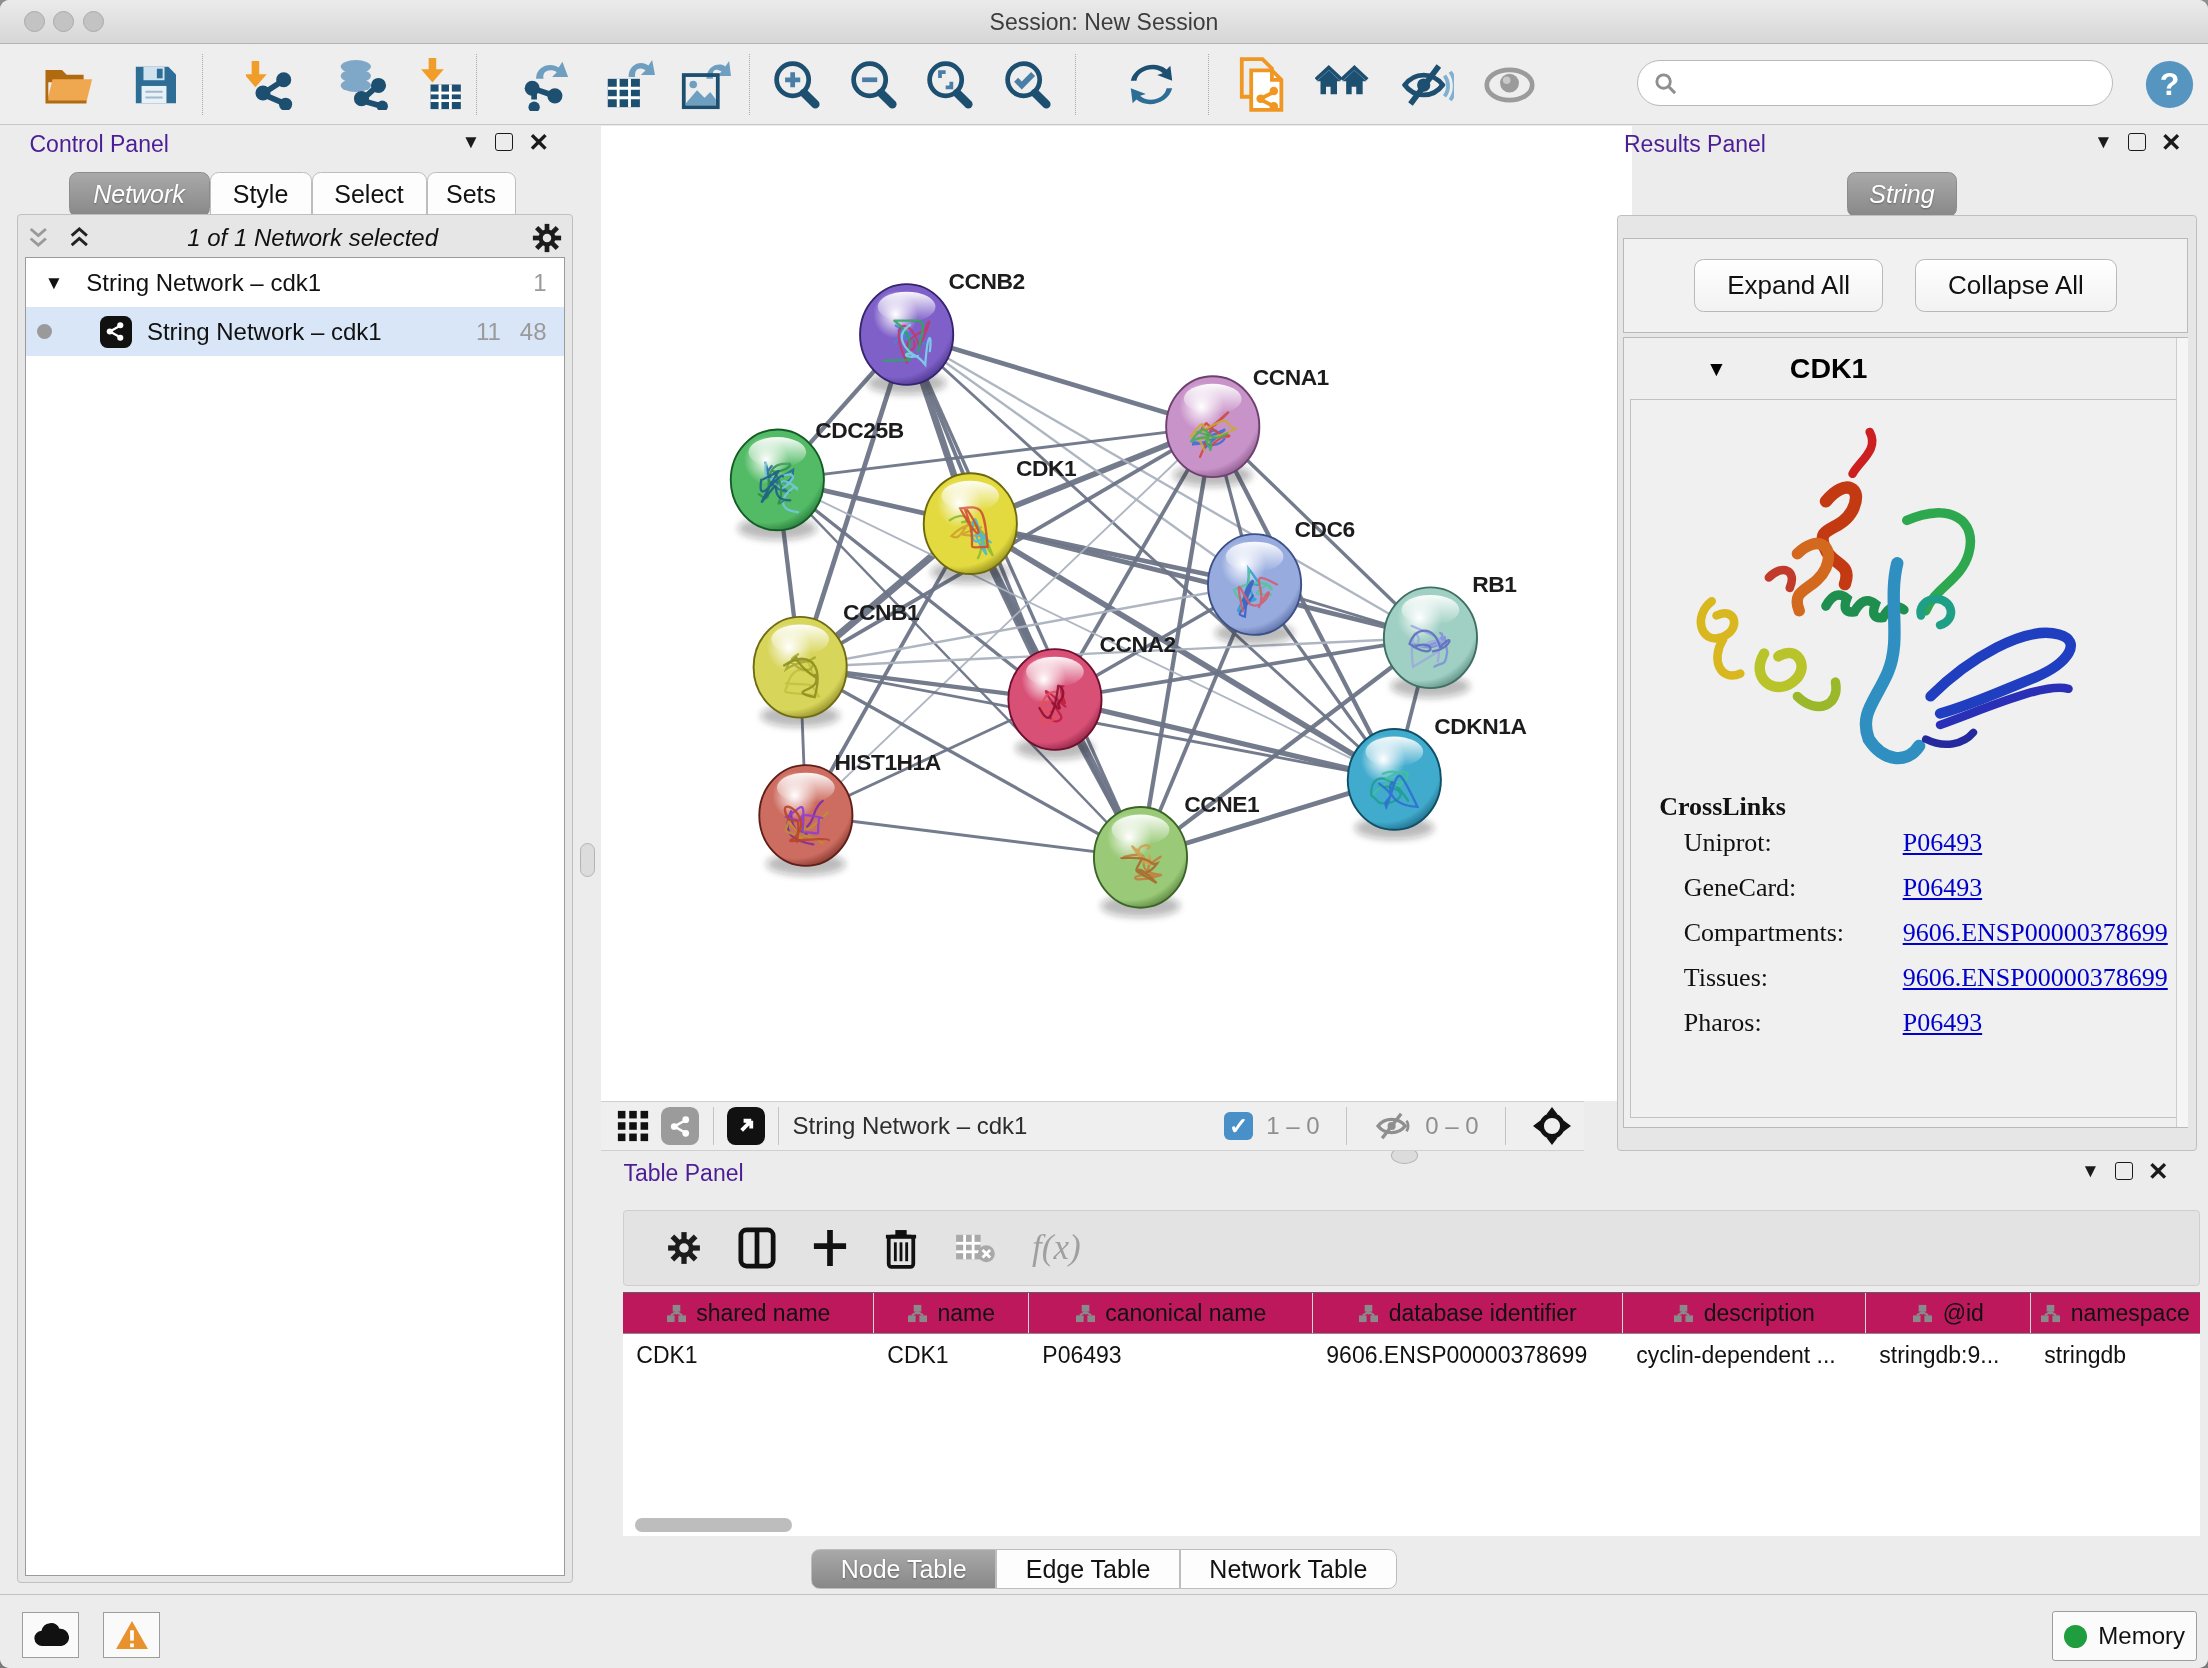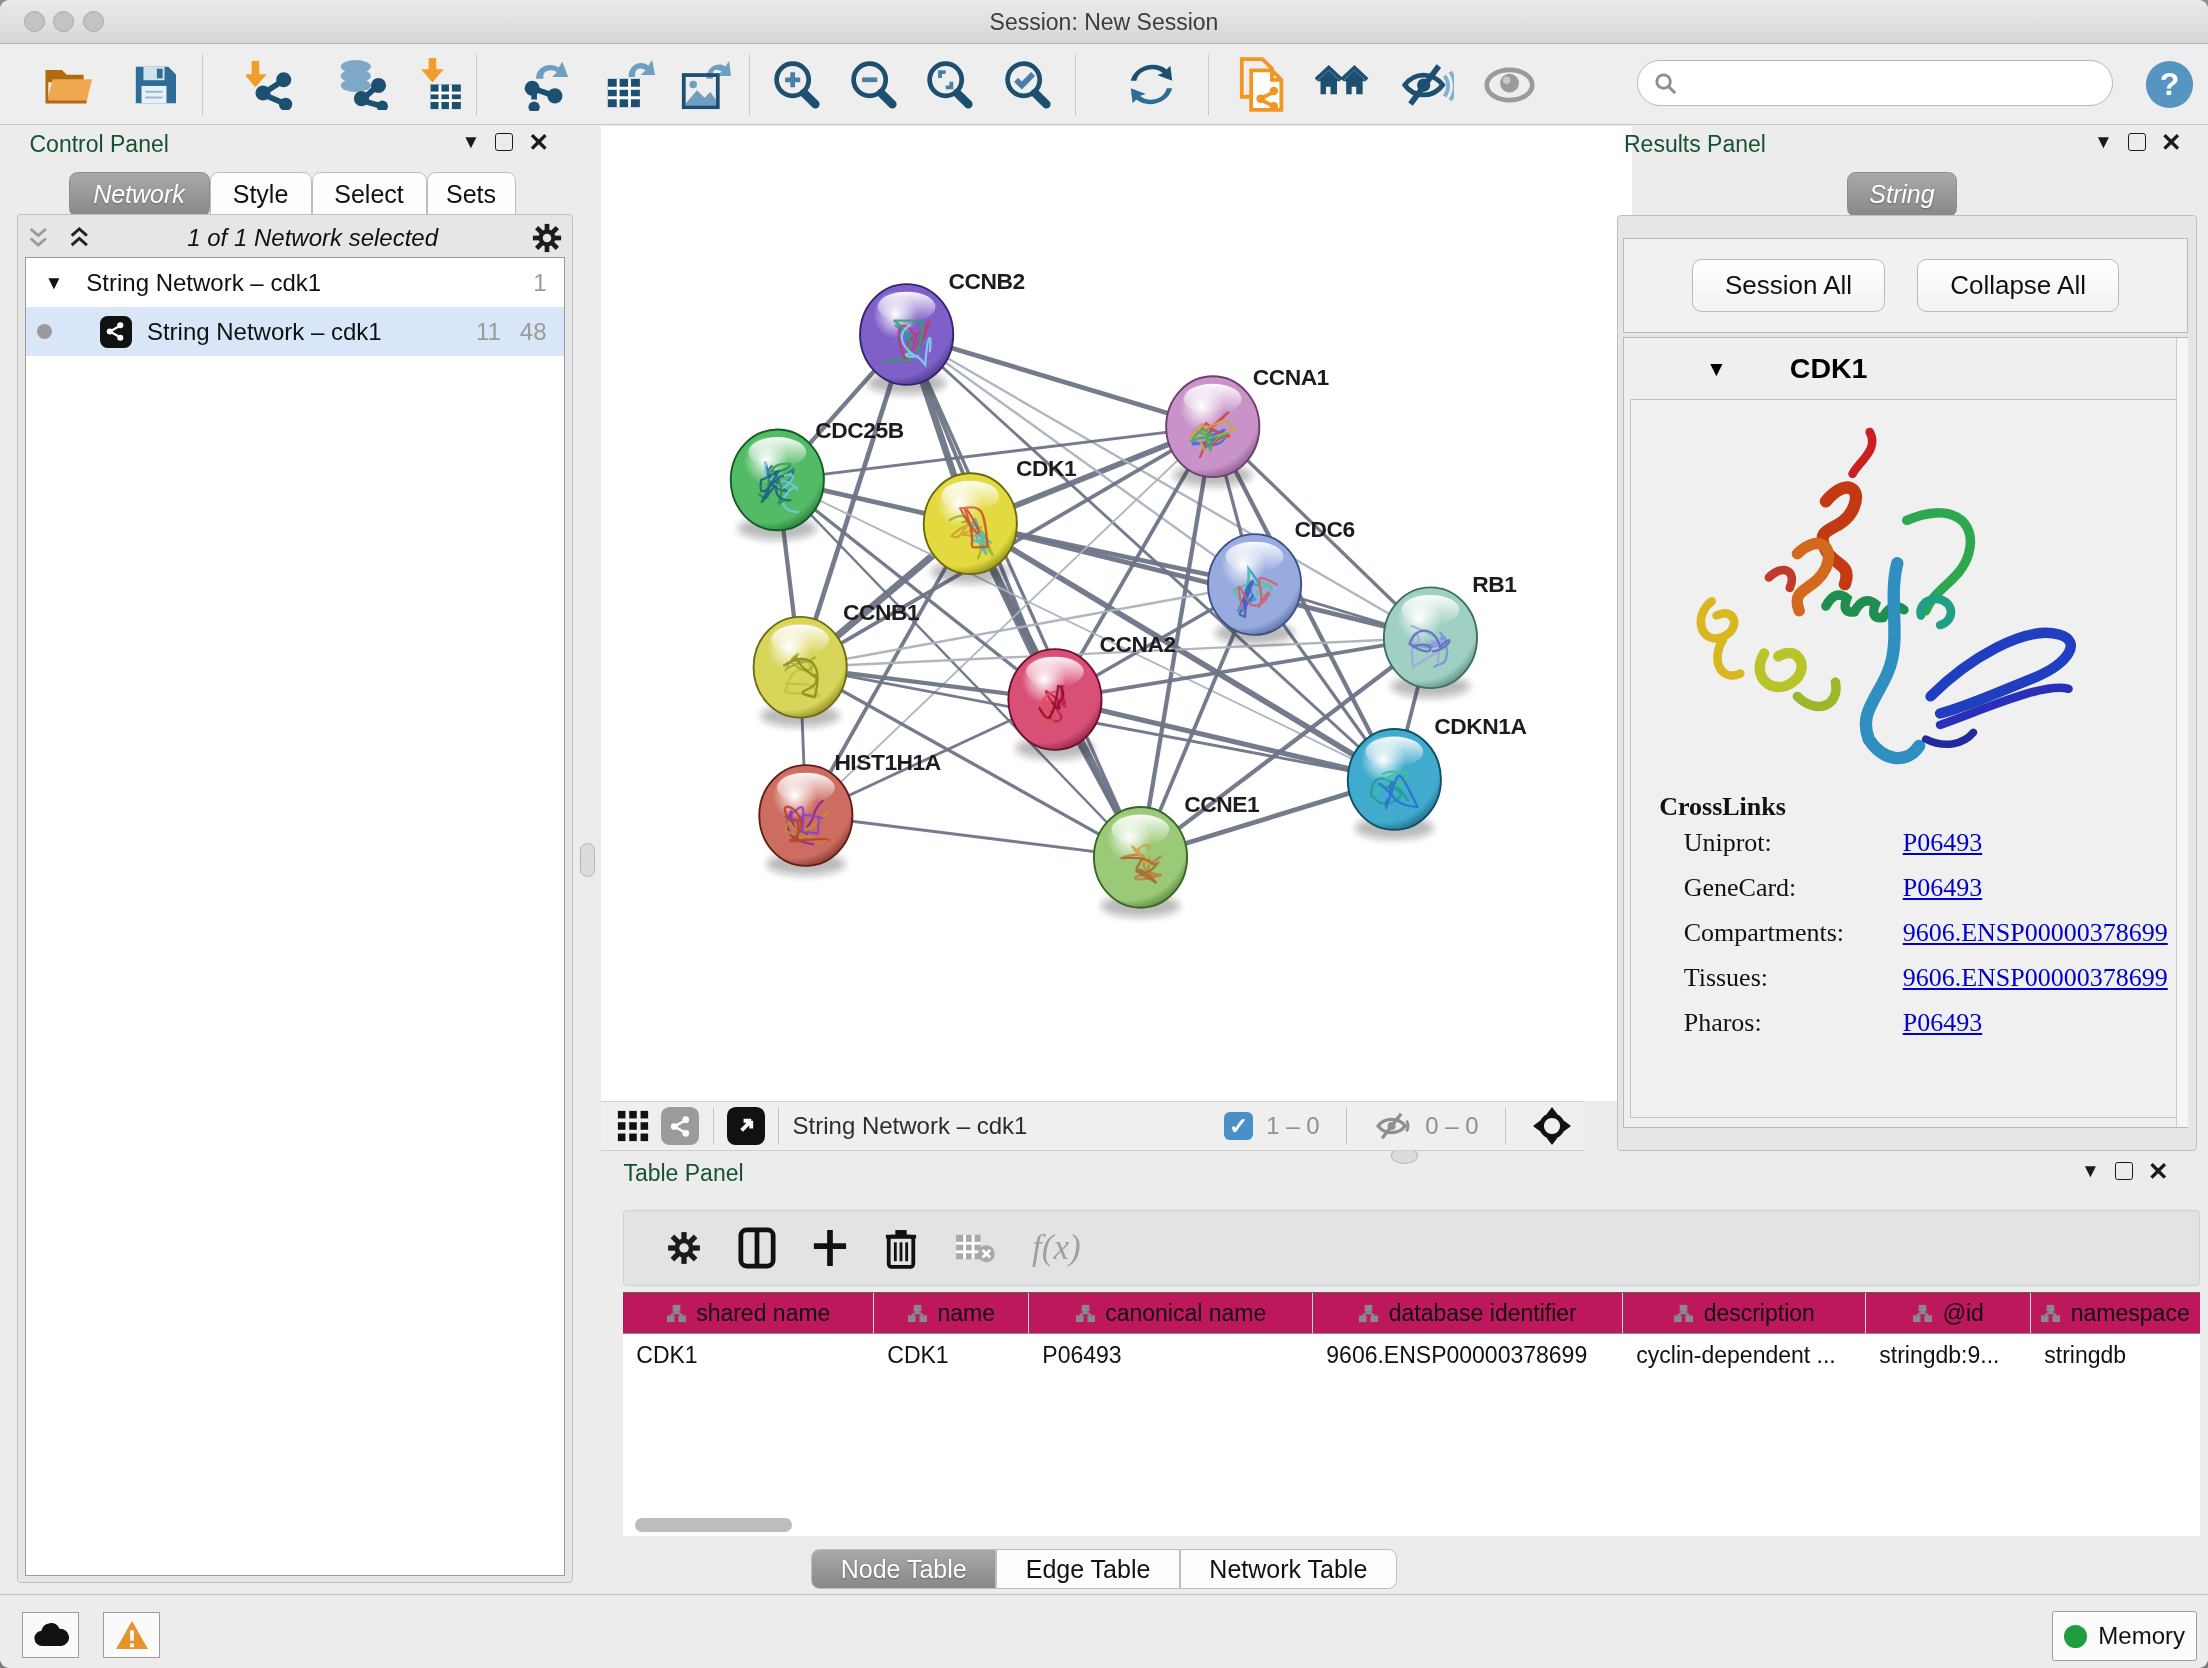--- a/index.html
+++ b/index.html
@@ -9,21 +9,21 @@
   .titlebar{left:0;top:0;width:2208px;height:43px;background:linear-gradient(#ebebeb,#d6d6d6);border-bottom:1px solid #b4b4b4;}
   .tl-dot{top:11.4px;width:19px;height:19px;border-radius:50%;background:#c3c3c3;border:1px solid #a9a9a9;}
   .win-title{width:100%;text-align:center;top:8.6px;font-size:23px;color:#3d3d3d;font-weight:500;}
   
   .toolbar{left:0;top:44px;width:2208px;height:80px;background:#eeeeee;border-bottom:1px solid #c6c6c6;}
   .tbtn{top:13.3px;width:55px;height:55px;display:flex;align-items:center;justify-content:center;}
   .tsep{top:9.5px;width:0;height:61px;border-left:1.9px dotted #a8a8a8;}
   .searchbox{top:16px;left:1637px;width:476px;height:46px;background:#fff;border:1px solid #b9b9b9;border-radius:23px;display:flex;align-items:center;padding-left:15px;box-sizing:border-box;}
   .searchbox input{border:none;outline:none;font-size:23px;width:399px;background:transparent;font-family:"Liberation Sans",sans-serif;}
   
-  .panel-title{font-size:23px;color:#14532d;}
+  .panel-title{font-size:23px;color:#4c1d95;}
   .panel-ctl{font-size:21px;color:#1a1a1a;display:flex;gap:15px;align-items:center;}
   .float-sq{width:16px;height:16px;border:1.9px solid #1a1a1a;border-radius:2.9px;display:inline-block;}
   .closex{font-weight:700;font-size:25px;line-height:16px;}
   .dd-tri{font-size:19px;}
   
   .tab{box-sizing:border-box;height:45px;border:1px solid #bdbdbd;background:#fdfdfd;color:#111;font-size:25px;display:flex;align-items:center;justify-content:center;border-radius:8.6px 8.6px 0 0;}
   .tab.active{background:linear-gradient(#a9a9a9,#888);color:#fff;border-color:#8c8c8c;border-radius:8.6px;text-shadow:0 1px 1.9px rgba(0,0,0,.3);font-style:italic;}
   
   .cp-box{left:17px;top:215px;width:546px;height:1368px;background:#e6e6e6;border:1px solid #bfbfbf;border-radius:3.8px;}
   .cp-row{left:25px;top:221px;width:531px;height:36px;display:flex;align-items:center;font-style:italic;}
@@ -616,21 +616,21 @@
       <span class="float-sq"></span>
       <span class="closex">✕</span>
     </div>
     <div class="abs tab active" style="left:240px;top:46px;width:110px">
         <span>String</span>
       </div>
   </div>
   <div class="abs rp-outer"></div>
   <div class="abs rp-buttons">
     <div class="rp-btn">
-        <span>Session All</span>
+        <span>Expand All</span>
       </div>
     <div class="rp-btn">
         <span>Collapse All</span>
       </div>
   </div>
   <div class="abs rp-entry">
     <div class="rp-entry-head">
       <span style="margin-left:82px;font-size:21px">▼</span>
       <span style="margin-left:63px;font-size:28.5px;font-weight:700">CDK1</span>
     </div>

